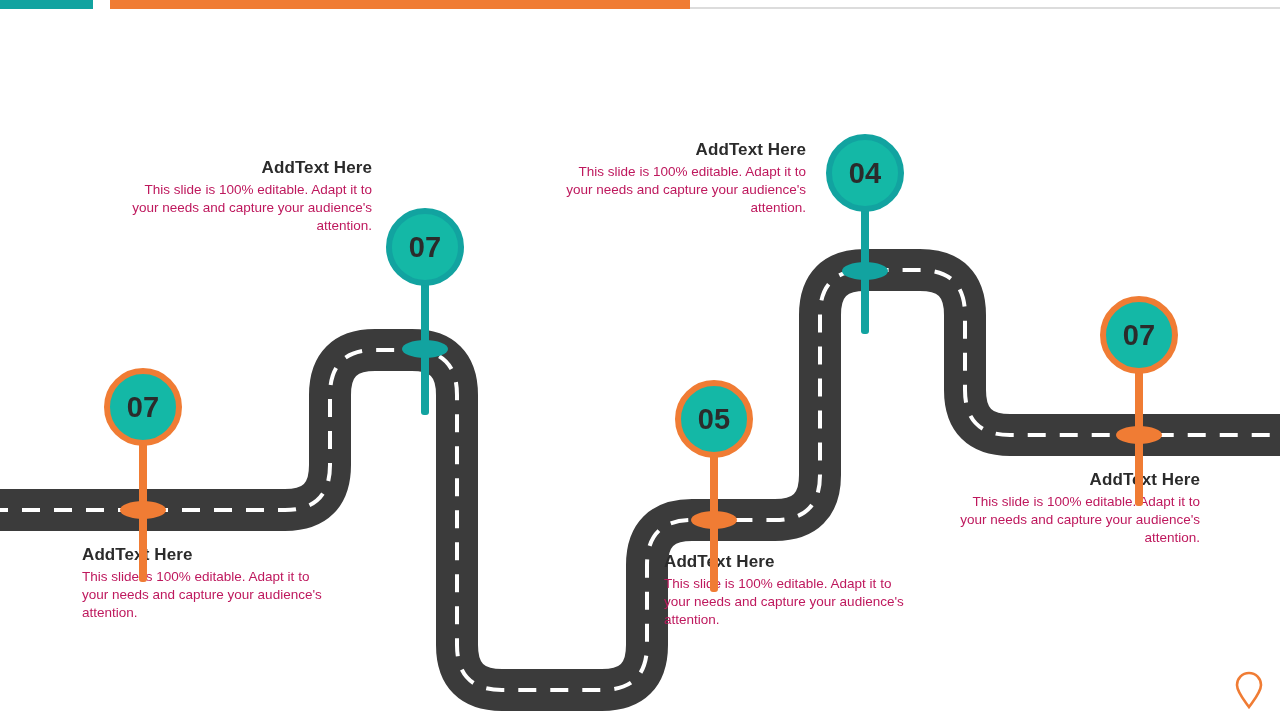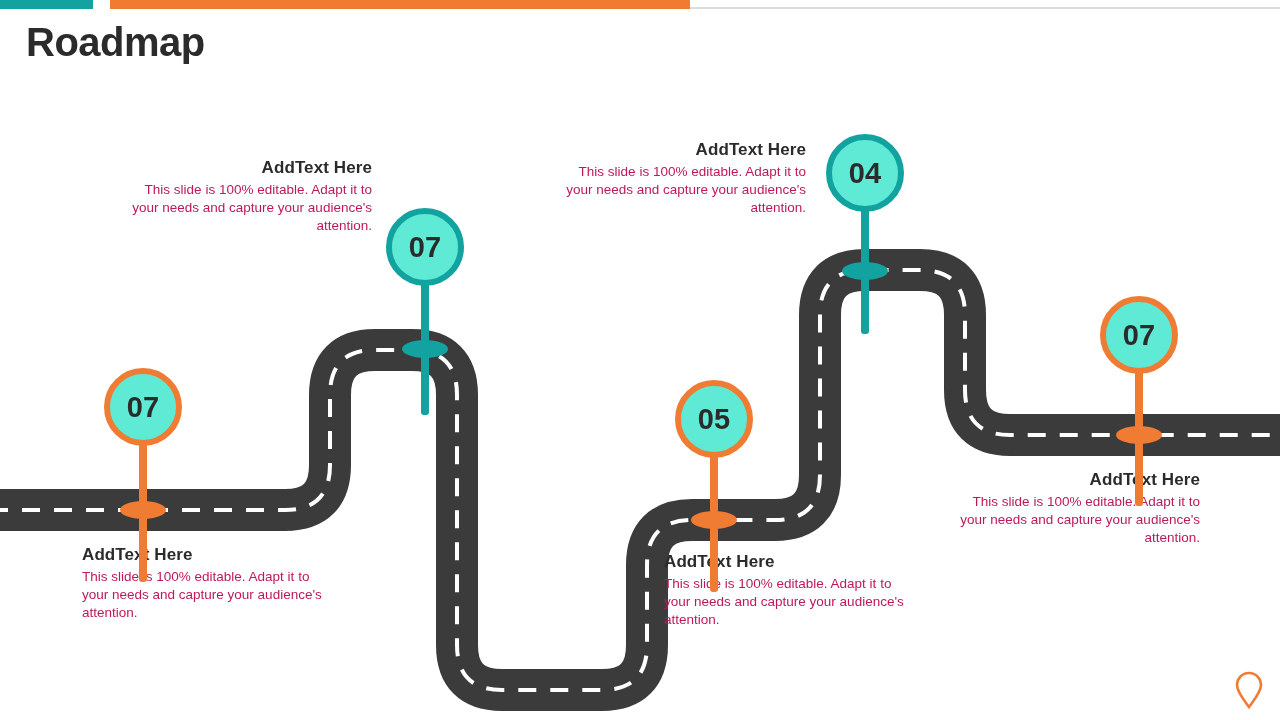--- a/index.html
+++ b/index.html
@@ -54,21 +54,21 @@
   }
   .pin-ring {
     position: absolute;
     left: 0;
     top: 0;
     width: 78px;
     height: 78px;
     box-sizing: border-box;
     border-radius: 50%;
     border: 6px solid #F07C34;
-    background: #5eead4;
+    background: #14b8a6;
     display: flex;
     align-items: center;
     justify-content: center;
     font-size: 29px;
     font-weight: bold;
     color: #2B2B2B;
     z-index: 3;
   }
   .pin.teal .pin-ring { border-color: #12A3A0; }
 
@@ -138,21 +138,20 @@
 </style>
 </head>
 <body>
 
 <div id="slide">
 
   <div class="bar bar-teal"></div>
   <div class="bar bar-orange"></div>
   <div class="bar bar-rule"></div>
 
-  <div id="page-title">Roadmap</div>
 
   <svg id="road-svg" viewBox="0 0 1280 720">
 
     <path d="M -10 510
              L 285 510
              Q 330 510 330 465
              L 330 395
              Q 330 350 375 350
              L 412 350
              Q 457 350 457 395

